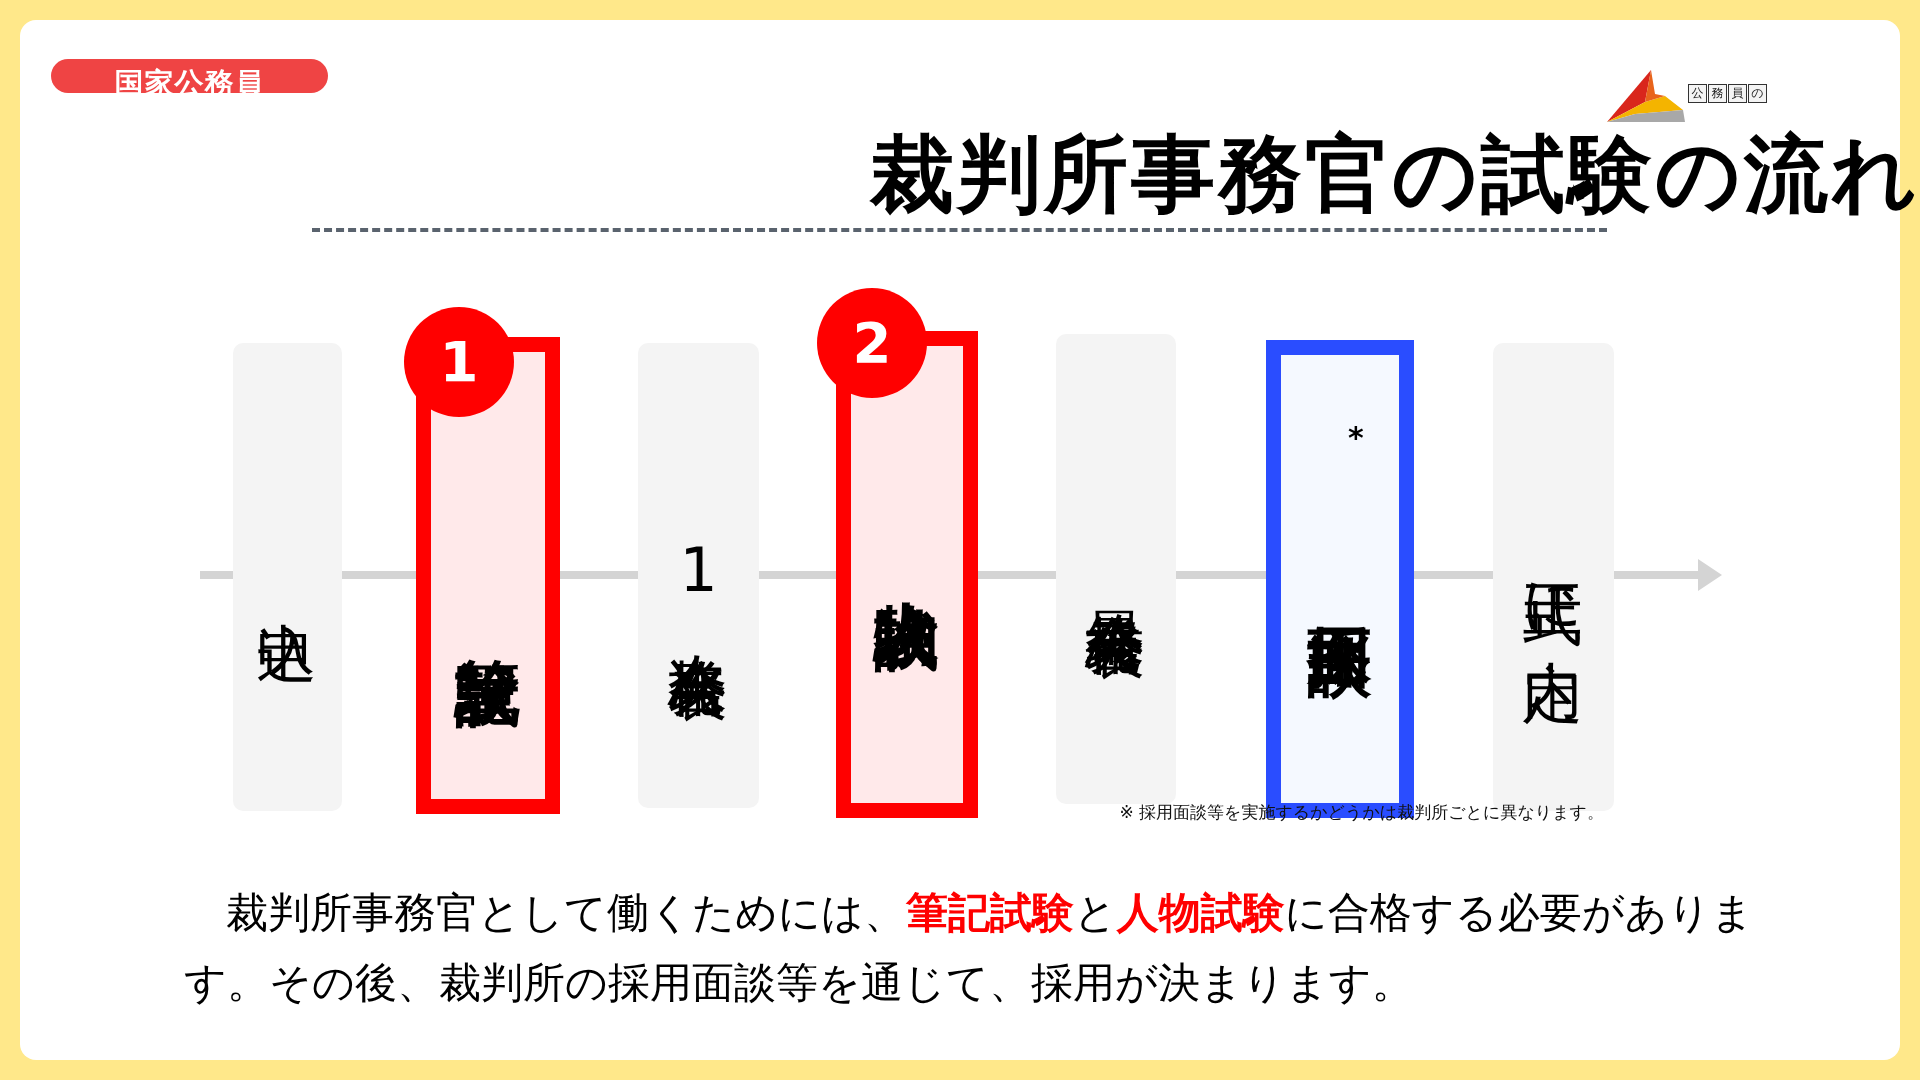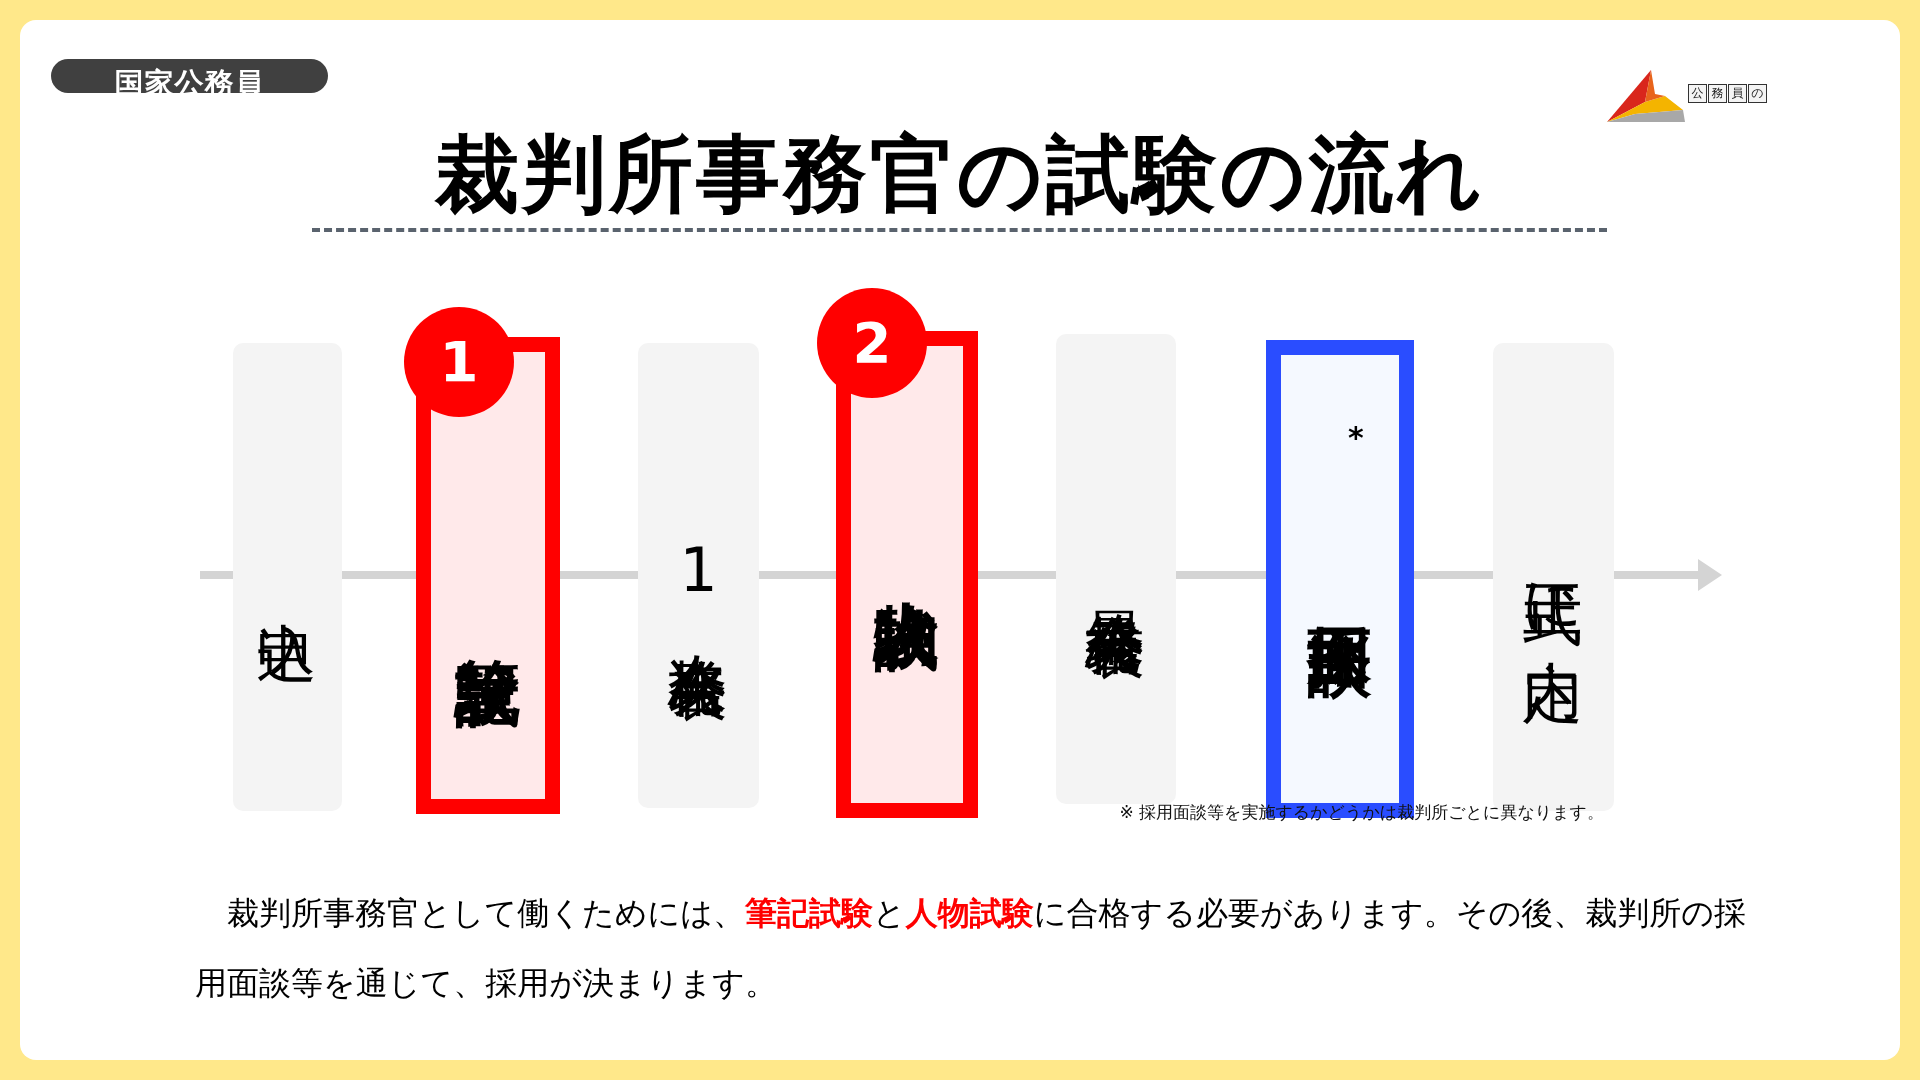--- a/index.html
+++ b/index.html
@@ -8,39 +8,39 @@
     background:#ffe88a;
     font-family:"DejaVu Sans", "Liberation Sans", sans-serif;
     color:#000;
   }
   .card {
     position:absolute; left:20px; top:20px; width:1880px; height:1040px;
     background:#ffffff; border-radius:16px;
   }
   .badge {
     position:absolute; left:51px; top:59px; width:277px; height:34px;
-    background:#404040; border-radius:25px;
+    background:#ef4444; border-radius:25px;
     color:#fff; font-weight:bold; font-size:29px; line-height:49px;
     text-align:center; letter-spacing:1px;
   }
   .logo { position:absolute; left:1605px; top:66px; width:248px; height:58px; }
   .logo svg { position:absolute; left:0; top:0; }
   .logo-sub {
     position:absolute; left:83px; top:18px; display:flex; gap:1px;
   }
   .logo-sub span {
     display:inline-block; width:17px; height:17px; border:1.5px solid #333;
     font-size:12px; line-height:17px; text-align:center; color:#222; background:#f4f4f4;
   }
   .logo-main {
     position:absolute; left:156px; top:4px; font-size:38px; font-weight:bold;
     letter-spacing:1px; color:#111;
   }
   .title {
-    position:absolute; left:0; right:0; top:118px; text-align:center;
+    position:absolute; left:0; right:0; top:118px; text-align:right;
     font-size:84px; font-weight:bold; letter-spacing:3px; color:#000;
   }
   .dash {
     position:absolute; left:312px; top:228px; width:1295px; height:0;
     border-top:4px dashed #5a636e;
   }
   .flow-line {
     position:absolute; left:200px; top:571px; width:1502px; height:8px; background:#d4d4d4;
   }
   .flow-arrow {
@@ -65,22 +65,22 @@
     background:#ff0000; color:#fff; font-weight:bold; font-size:56px;
     text-align:center; line-height:110px;
   }
   .asterisk {
     position:absolute; font-size:30px; font-weight:bold;
   }
   .note {
     position:absolute; right:316px; top:801px; font-size:17px; color:#111;
   }
   .body-text {
-    position:absolute; left:195px; top:878px; width:1580px;
-    font-size:32px; line-height:70px; color:#000;
+    position:absolute; left:184px; top:878px; width:1580px;
+    font-size:42px; line-height:70px; color:#000;
   }
   .body-text .em { color:#ff0000; font-weight:bold; }
 </style>
 </head>
 <body>
 
 <div class="card"></div>
 
 <div class="badge">国家公務員</div>
 

